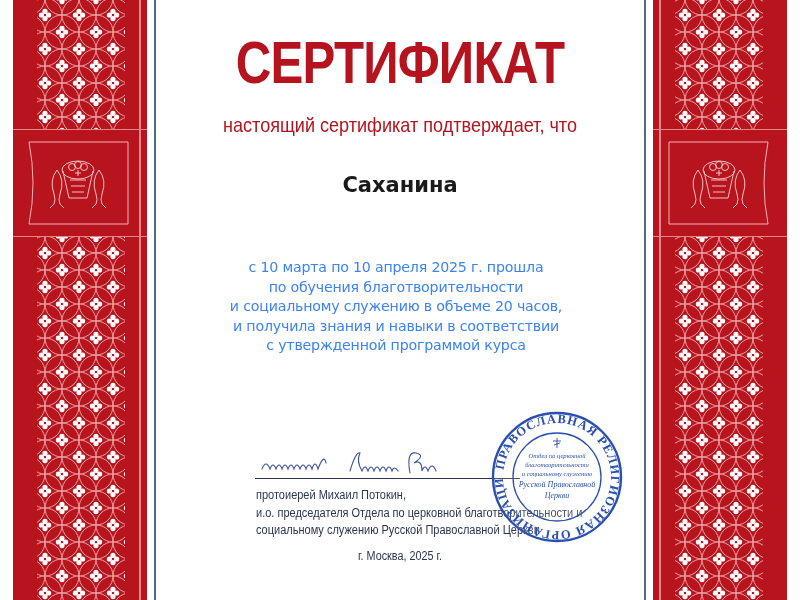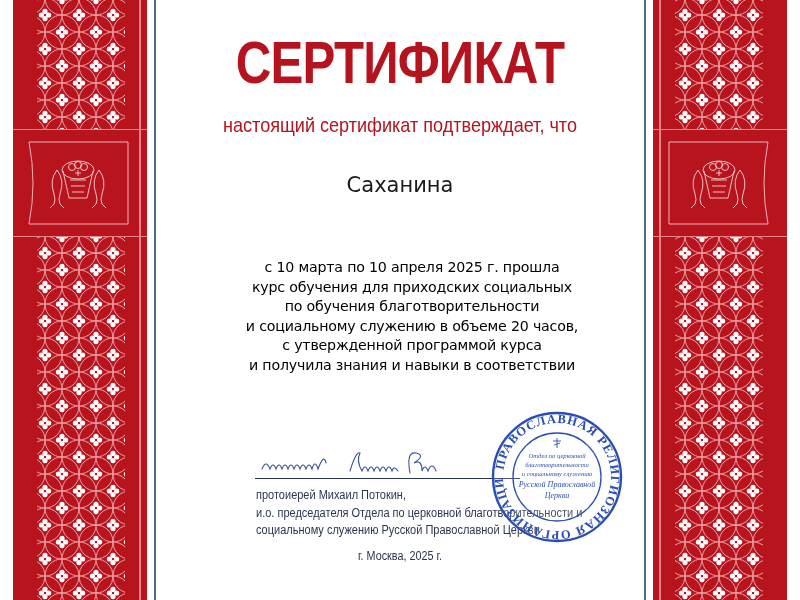--- a/index.html
+++ b/index.html
@@ -19,23 +19,23 @@
   .blueline.left { left:154px; }
   .blueline.right { left:644px; }
 
   .title { position:absolute; left:160px; width:480px; top:28px; text-align:center;
            font-family:"Liberation Sans", sans-serif; font-weight:bold; font-size:60px; letter-spacing:-1px;
            color:#b5141f; transform:scaleX(0.82); transform-origin:center; line-height:70px; }
   .subtitle { position:absolute; left:160px; width:480px; top:113px; text-align:center;
               font-family:"Liberation Sans", sans-serif; font-size:21px; color:#b5141f;
               transform:scaleX(0.86); transform-origin:center; }
   .name { position:absolute; left:160px; width:480px; top:172px; text-align:center;
-          font-family:"DejaVu Sans", sans-serif; font-size:21px; color:#1a1a1a; line-height:27px; }
-  .body-text { position:absolute; left:172px; width:480px; top:258px; text-align:center;
-               font-family:"DejaVu Sans", sans-serif; font-size:14.2px; color:#000000; line-height:19.5px;
+          font-family:"DejaVu Sans", sans-serif; font-size:21px; color:#1a1a1a; line-height:27px;font-weight:bold; }
+  .body-text { position:absolute; left:156px; width:480px; top:258px; text-align:center;
+               font-family:"DejaVu Sans", sans-serif; font-size:14.2px; color:#3b82f6; line-height:19.5px;
                letter-spacing:-0.2px; }
   .body-text div { white-space:nowrap; }
   .sig-line { position:absolute; left:255px; top:478px; width:265px; height:1px; background:#2b3550; }
   .signature { position:absolute; left:258px; top:447px; width:260px; height:32px; }
   .signer { position:absolute; left:256px; top:487px; font-family:"Liberation Sans", sans-serif;
             font-size:12.5px; color:#2b3550; line-height:17.5px; transform:scaleX(0.88); transform-origin:left; white-space:nowrap; }
   .city { position:absolute; left:160px; width:480px; top:549px; text-align:center; font-family:"Liberation Sans", sans-serif;
           font-size:12px; color:#2b3550; transform:scaleX(0.9); transform-origin:center; }
   .seal { position:absolute; left:490px; top:410px; width:134px; height:134px; }
 </style>
@@ -114,25 +114,24 @@
 
 <div class="title">СЕРТИФИКАТ</div>
 <div class="subtitle">настоящий сертификат подтверждает, что</div>
 
 <div class="name">
   <div>Саханина</div>
 </div>
 
 <div class="body-text">
   <div>с 10 марта по 10 апреля 2025 г. прошла</div>
-  <div>курс обучения для приходских социальных</div>
   <div>по обучения благотворительности</div>
   <div>и социальному служению в объеме 20 часов,</div>
+  <div>и получила знания и навыки в соответствии</div>
   <div>с утвержденной программой курса</div>
-  <div>и получила знания и навыки в соответствии</div>
 </div>
 
 <svg class="signature" viewBox="0 0 260 32">
   <g fill="none" stroke="#3b4f9c" stroke-width="1.1" stroke-linecap="round">
     <path d="M4 22 q4 -10 8 0 q3 -8 6 0 q3 -8 6 0 q3 -8 6 0 q3 -8 6 0 q3 -8 6 0 q3 -8 6 0 q3 -8 6 0 q3 -10 6 0 q6 -16 8 -6"></path>
     <path d="M92 24 q6 -20 10 -18 q-4 8 2 18 q3 -8 6 0 q3 -8 6 0 q3 -8 6 0 q3 -8 6 0 q3 -8 6 0 q2 -6 6 0"></path>
     <path d="M152 26 q-4 -22 6 -20 q10 2 -2 10 q8 -4 8 8 q3 -8 6 0 q4 -10 8 0"></path>
   </g>
 </svg>
 <div class="sig-line"></div>

